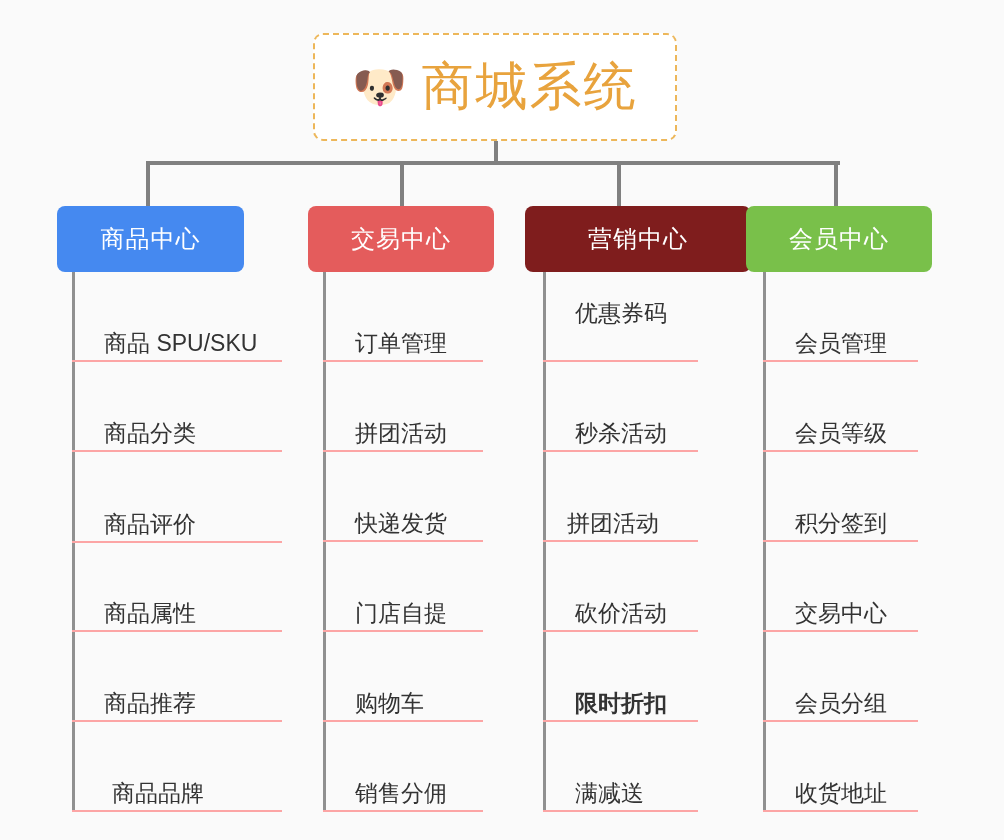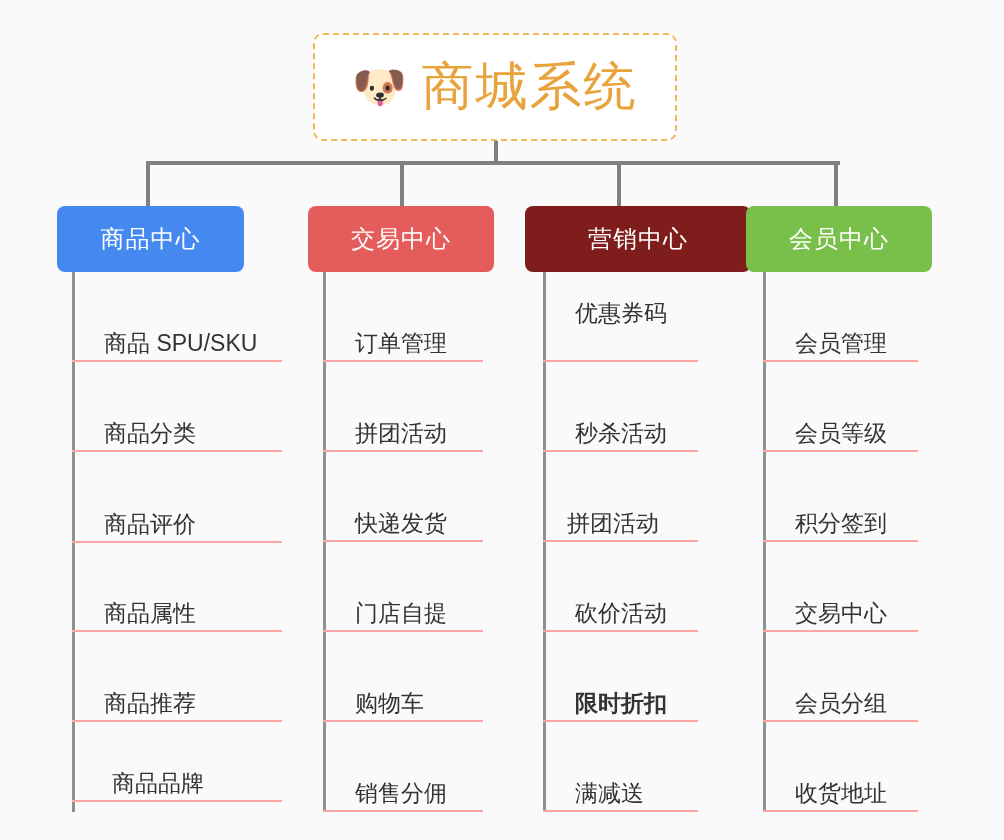--- a/index.html
+++ b/index.html
@@ -166,21 +166,21 @@
         </div>
         <div class="leaf-item" style="top: 181px; width: 210px;">
           <span class="leaf-label">商品评价</span>
         </div>
         <div class="leaf-item" style="top: 270px; width: 210px;">
           <span class="leaf-label">商品属性</span>
         </div>
         <div class="leaf-item" style="top: 360px; width: 210px;">
           <span class="leaf-label">商品推荐</span>
         </div>
-        <div class="leaf-item" style="top: 440px; width: 210px; padding-left: 40px;">
+        <div class="leaf-item" style="top: 450px; width: 210px; padding-left: 40px;">
           <span class="leaf-label">商品品牌</span>
         </div>
       </div>
       <div class="leaf-col" style="left: 323px;">
         <div class="leaf-spine" style="height: 540px;"></div>
         <div class="leaf-item" style="top: 0px; width: 160px;">
           <span class="leaf-label">订单管理</span>
         </div>
         <div class="leaf-item" style="top: 90px; width: 160px;">
           <span class="leaf-label">拼团活动</span>

